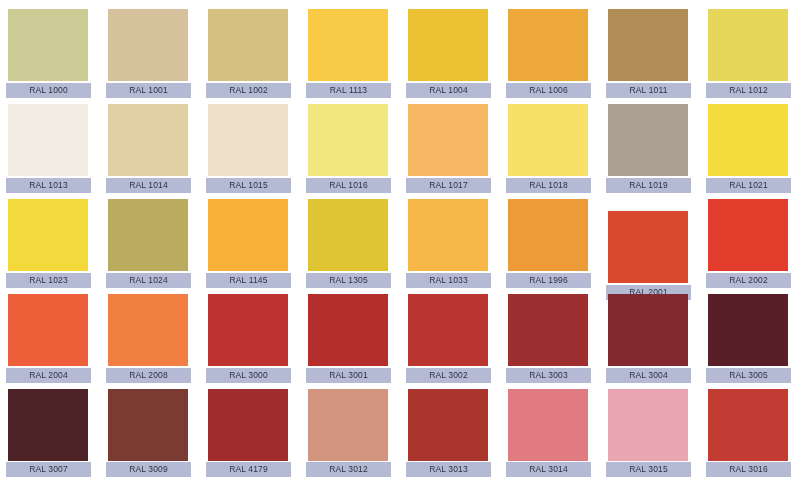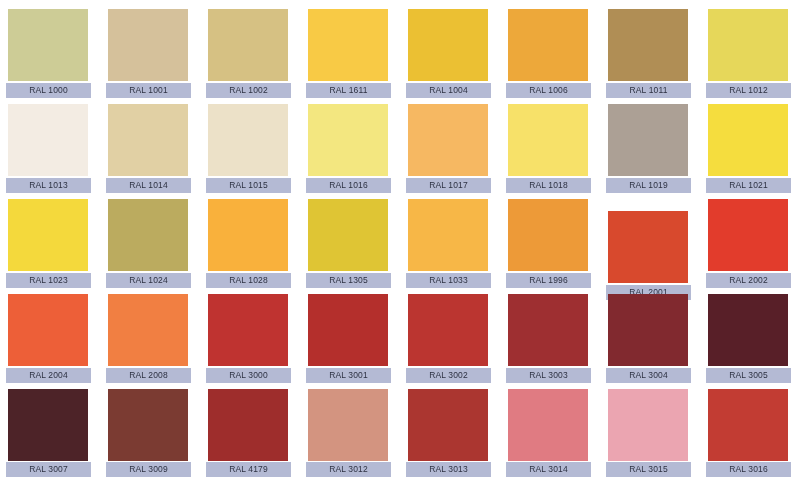--- a/index.html
+++ b/index.html
@@ -69,21 +69,21 @@
     <div class="swatch-cell row-0" style="left: 100px; top: 0px;">
       <div class="swatch-color" title="RAL 1001" style="background: rgb(213, 193, 155);"></div>
       <div class="swatch-label">RAL 1001</div>
     </div>
     <div class="swatch-cell row-0" style="left: 200px; top: 0px;">
       <div class="swatch-color" title="RAL 1002" style="background: rgb(214, 193, 131);"></div>
       <div class="swatch-label">RAL 1002</div>
     </div>
     <div class="swatch-cell row-0" style="left: 300px; top: 0px;">
       <div class="swatch-color" title="RAL 1003" style="background: rgb(248, 202, 69);"></div>
-      <div class="swatch-label">RAL 1611</div>
+      <div class="swatch-label">RAL 1113</div>
     </div>
     <div class="swatch-cell row-0" style="left: 400px; top: 0px;">
       <div class="swatch-color" title="RAL 1004" style="background: rgb(235, 192, 51);"></div>
       <div class="swatch-label">RAL 1004</div>
     </div>
     <div class="swatch-cell row-0" style="left: 500px; top: 0px;">
       <div class="swatch-color" title="RAL 1006" style="background: rgb(237, 168, 58);"></div>
       <div class="swatch-label">RAL 1006</div>
     </div>
     <div class="swatch-cell row-0" style="left: 600px; top: 0px;">
@@ -129,21 +129,21 @@
     <div class="swatch-cell row-2" style="left: 0px; top: 190px;">
       <div class="swatch-color" title="RAL 1023" style="background: rgb(244, 217, 60);"></div>
       <div class="swatch-label">RAL 1023</div>
     </div>
     <div class="swatch-cell row-2" style="left: 100px; top: 190px;">
       <div class="swatch-color" title="RAL 1024" style="background: rgb(187, 171, 95);"></div>
       <div class="swatch-label">RAL 1024</div>
     </div>
     <div class="swatch-cell row-2" style="left: 200px; top: 190px;">
       <div class="swatch-color" title="RAL 1028" style="background: rgb(249, 177, 60);"></div>
-      <div class="swatch-label">RAL 1028</div>
+      <div class="swatch-label">RAL 1145</div>
     </div>
     <div class="swatch-cell row-2" style="left: 300px; top: 190px;">
       <div class="swatch-color" title="RAL 1032" style="background: rgb(223, 197, 52);"></div>
       <div class="swatch-label">RAL 1305</div>
     </div>
     <div class="swatch-cell row-2" style="left: 400px; top: 190px;">
       <div class="swatch-color" title="RAL 1033" style="background: rgb(247, 183, 71);"></div>
       <div class="swatch-label">RAL 1033</div>
     </div>
     <div class="swatch-cell row-2" style="left: 500px; top: 190px;">

